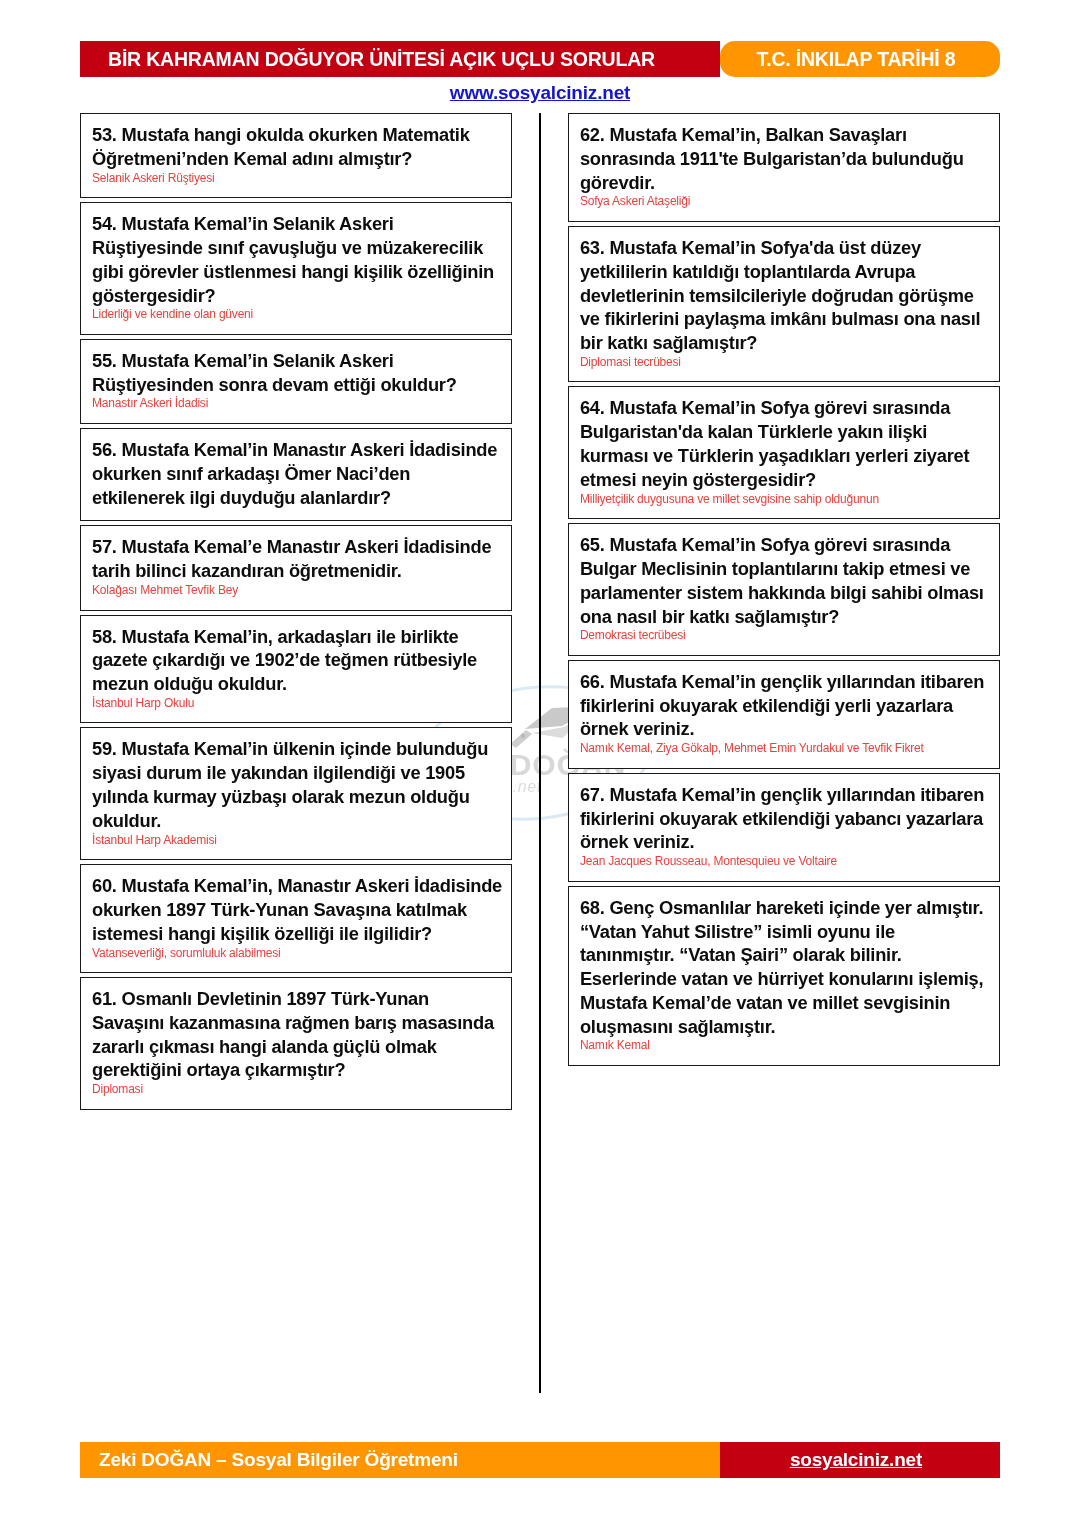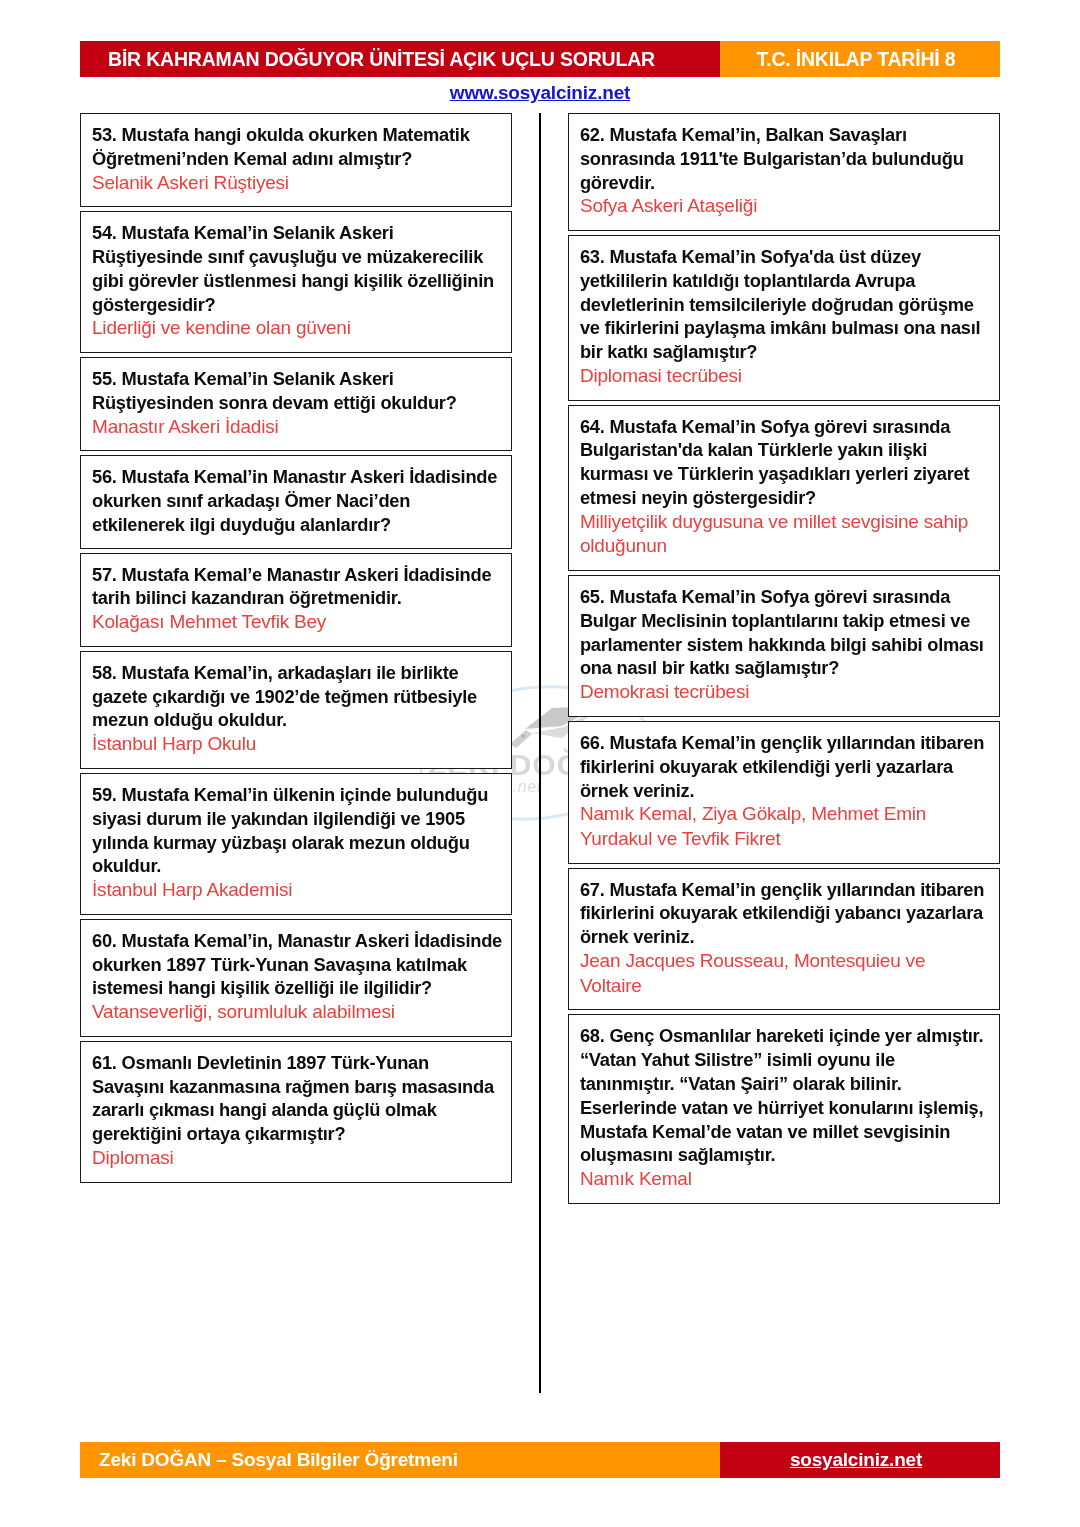--- a/index.html
+++ b/index.html
@@ -50,20 +50,21 @@
     white-space: nowrap;
   }
   .header-right {
     flex: 1 1 auto;
     background: #FF9500;
     display: flex;
     align-items: center;
     justify-content: center;
     padding-right: 8px;
     box-sizing: border-box;
+    border-radius: 15px;
   }
   .header-right span {
     color: #ffffff;
     font-size: 19.5px;
     font-weight: bold;
     letter-spacing: -0.2px;
     white-space: nowrap;
   }
 
   .site-link {
@@ -160,21 +161,21 @@
   .qbox:last-child { margin-bottom: 0; }
 
   .q-text {
     font-size: 18.3px;
     font-weight: bold;
     color: #0d0d0d;
     line-height: 1.30;
     letter-spacing: -0.25px;
   }
   .a-text {
-    font-size: 19px;
+    font-size: 12px;
     font-weight: normal;
     color: #E8413E;
     line-height: 1.30;
     letter-spacing: -0.2px;
     margin-top: 0px;
   }
 
   
   .footer-bar {
     position: absolute;

